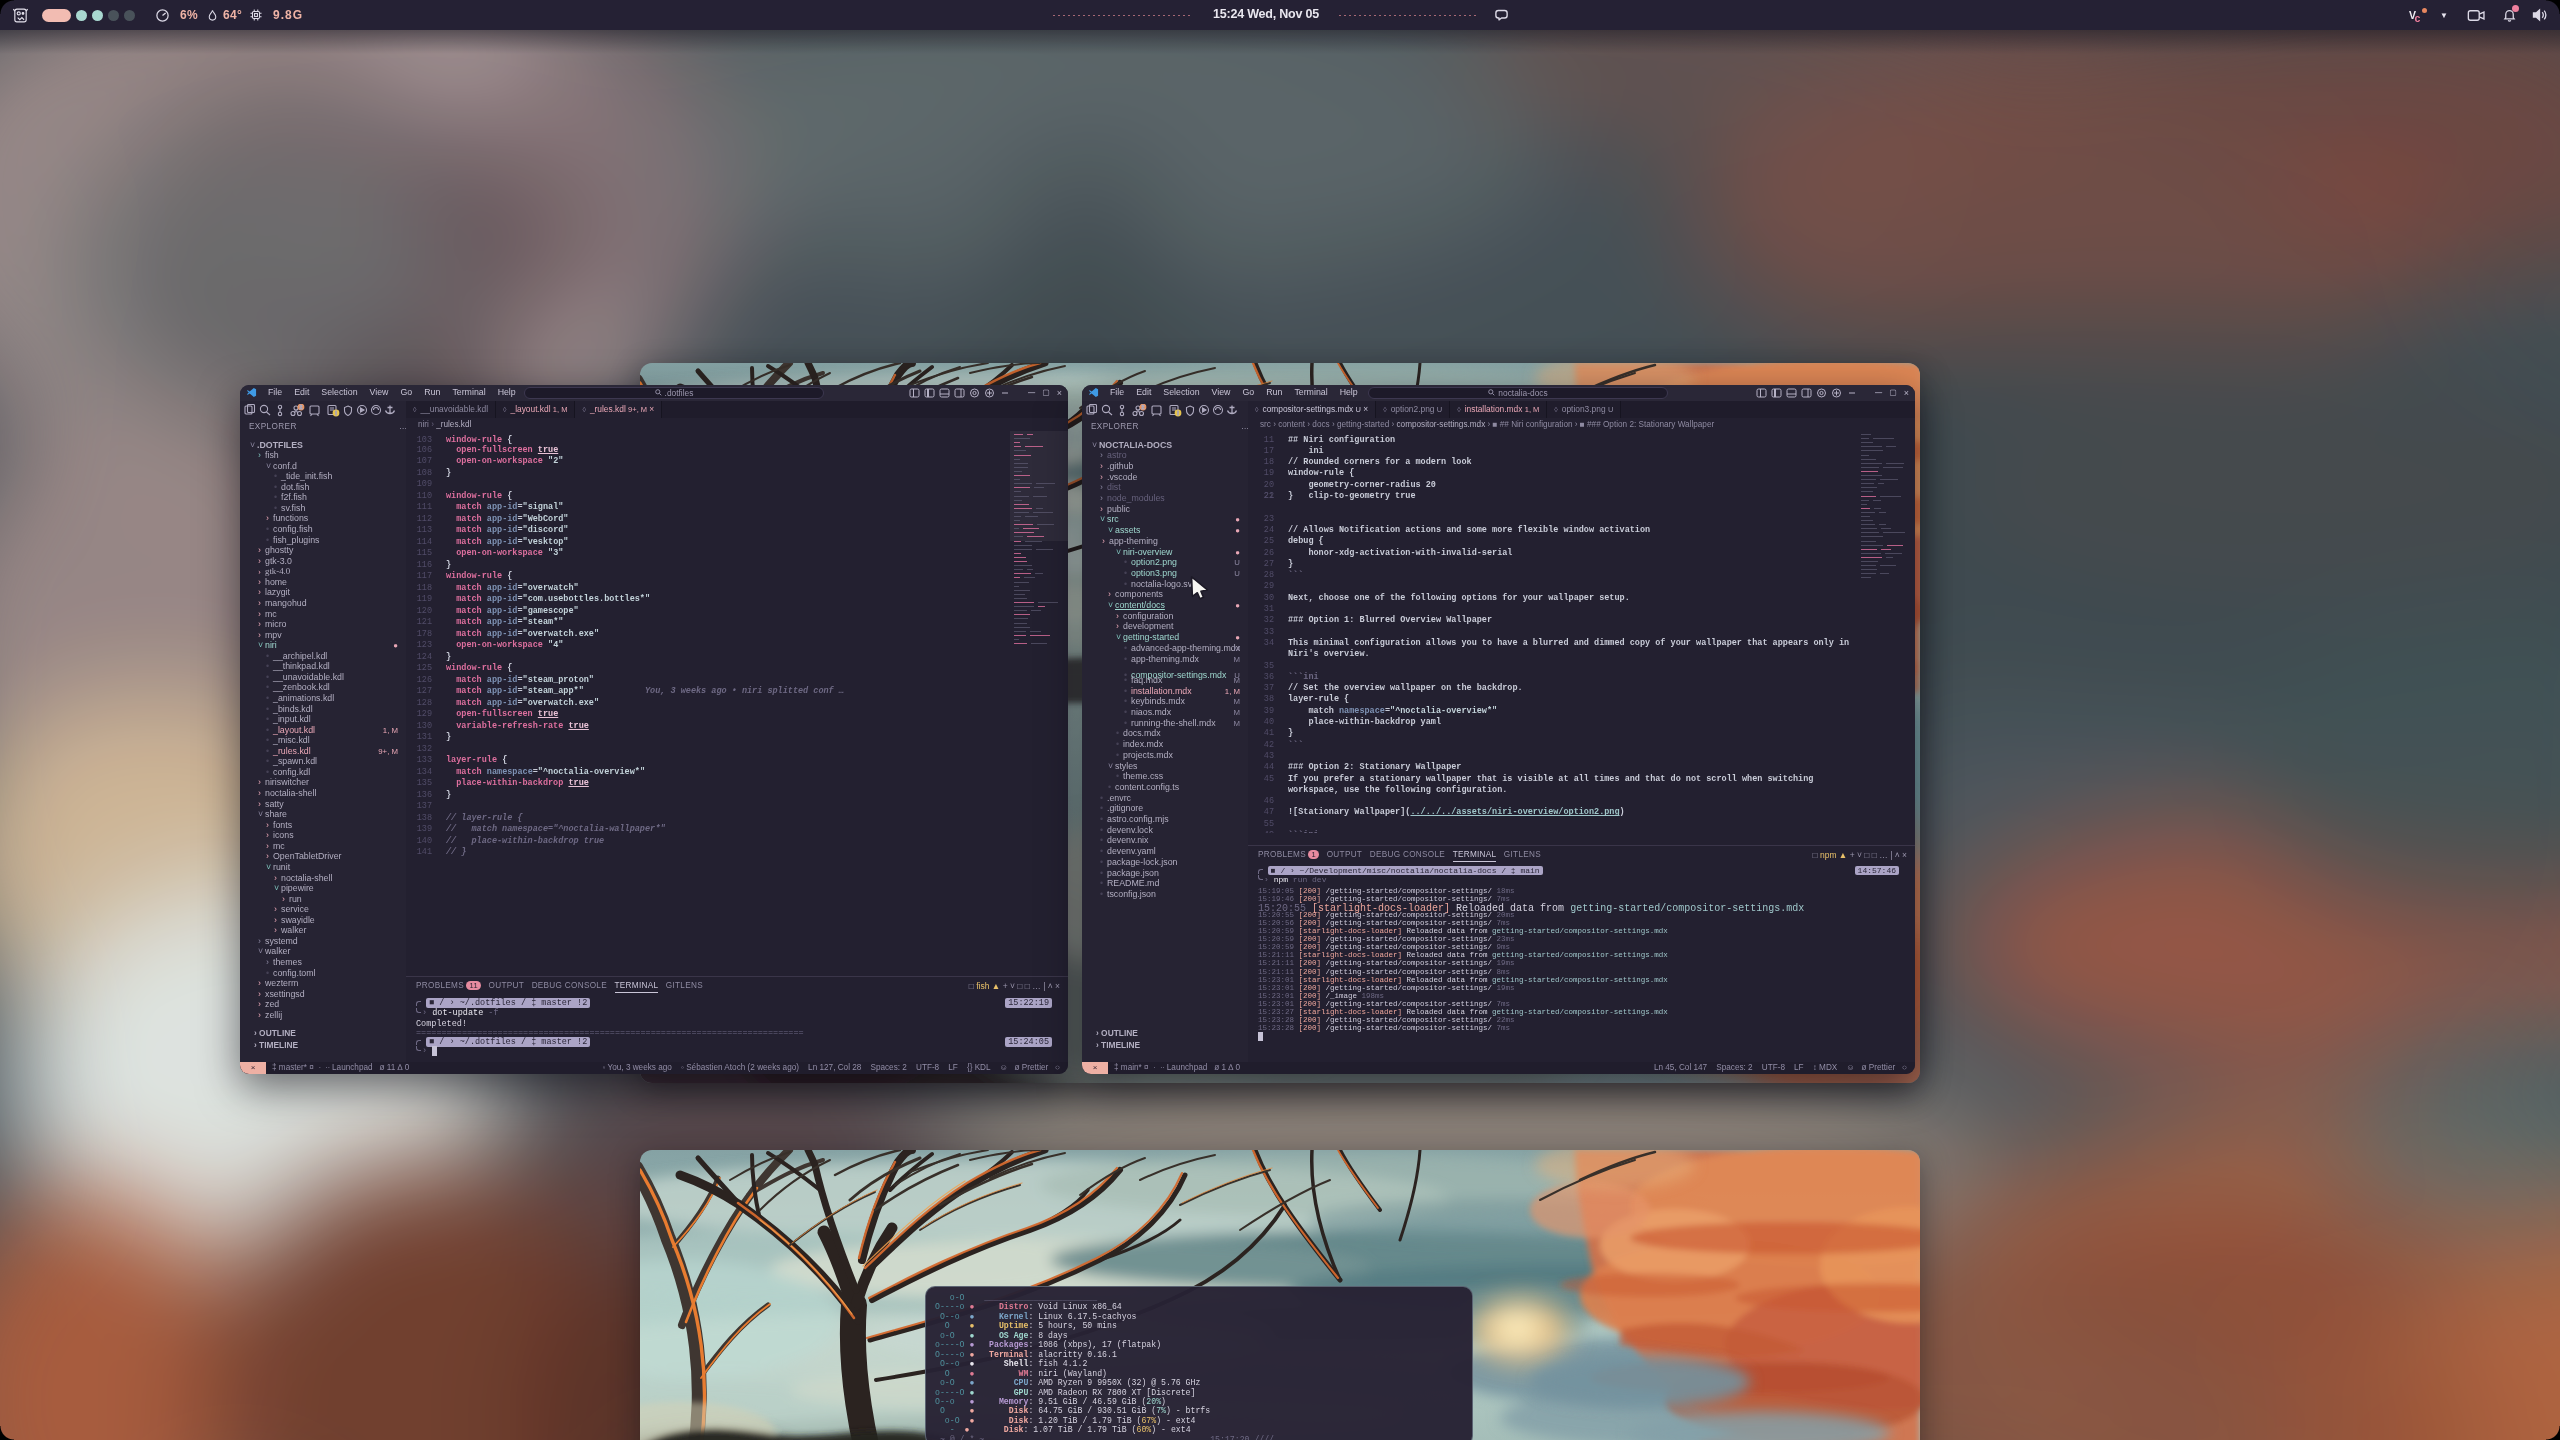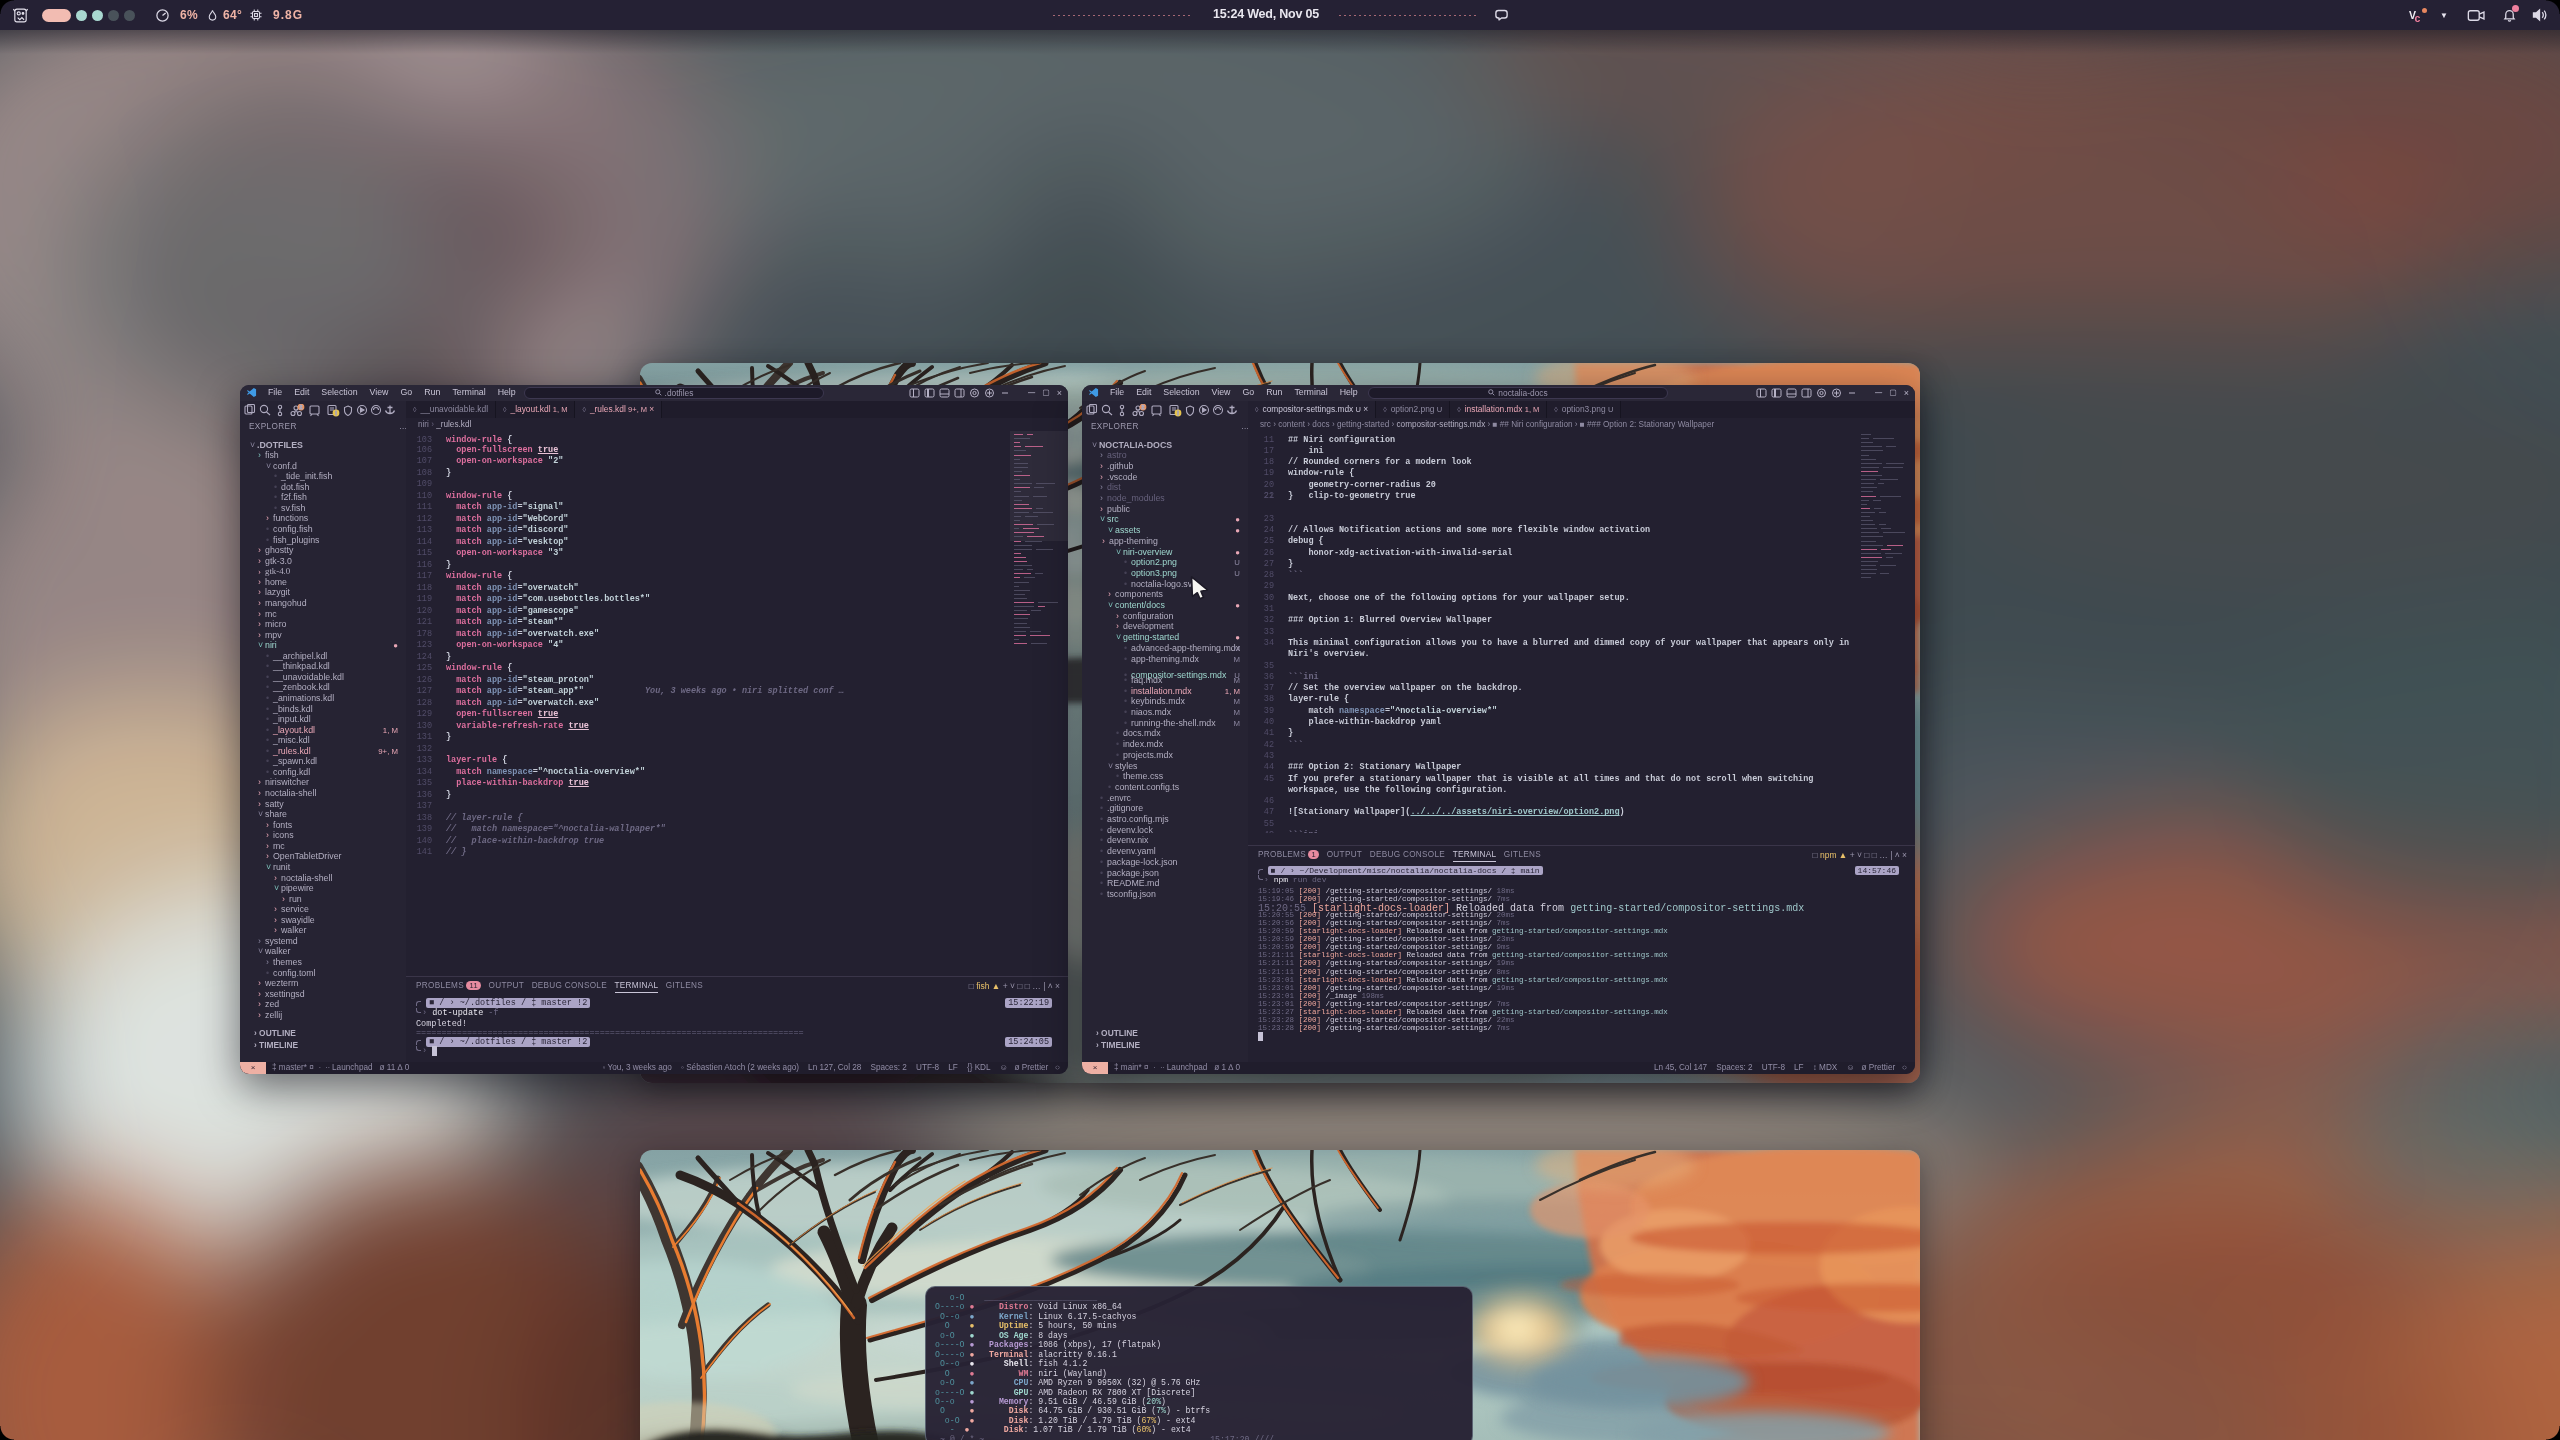--- a/index.html
+++ b/index.html
@@ -843,21 +843,21 @@
           <div class="r" style="top:58.5px;padding-left:18px;color:#66617c;"><span class="tw" style="color:#8d88a2">›</span>node_modules</div>
           <div class="r" style="top:69.2px;padding-left:18px;"><span class="tw" style="color:#e9a7b6">›</span>public</div>
           <div class="r" style="top:79.9px;padding-left:18px;color:#9fd8cf;"><span class="tw" style="color:#7fc4bd">˅</span>src<span class="gm" style="color:#e9a7b6">●</span></div>
           <div class="r" style="top:90.6px;padding-left:26px;color:#9fd8cf;"><span class="tw" style="color:#7fc4bd">˅</span>assets<span class="gm" style="color:#e9a7b6">●</span></div>
           <div class="r" style="top:101.3px;padding-left:20px;"><span class="tw" style="color:#e9a7b6">›</span>app-theming</div>
           <div class="r" style="top:112.0px;padding-left:34px;color:#9fd8cf;"><span class="tw" style="color:#7fc4bd">˅</span>niri-overview<span class="gm" style="color:#e9a7b6">●</span></div>
           <div class="r" style="top:122.7px;padding-left:42px;color:#9fd8cf;"><span class="tw" style="opacity:.45">•</span>option2.png<span class="gm" style="color:#8d88a2">U</span></div>
           <div class="r" style="top:133.4px;padding-left:42px;color:#9fd8cf;"><span class="tw" style="opacity:.45">•</span>option3.png<span class="gm" style="color:#8d88a2">U</span></div>
           <div class="r" style="top:144.1px;padding-left:42px;"><span class="tw" style="opacity:.45">•</span>noctalia-logo.svg</div>
           <div class="r" style="top:154.8px;padding-left:26px;"><span class="tw" style="color:#e9a7b6">›</span>components</div>
-          <div class="r" style="top:165.5px;padding-left:26px;color:#9fd8cf;"><span class="tw" style="color:#7fc4bd">˅</span>content/docs<span class="gm" style="color:#e9a7b6">●</span></div>
+          <div class="r" style="top:165.5px;padding-left:26px;color:#9fd8cf;text-decoration:underline;"><span class="tw" style="color:#7fc4bd">˅</span>content/docs<span class="gm" style="color:#e9a7b6">●</span></div>
           <div class="r" style="top:176.2px;padding-left:34px;"><span class="tw" style="color:#e9a7b6">›</span>configuration</div>
           <div class="r" style="top:186.9px;padding-left:34px;"><span class="tw" style="color:#e9a7b6">›</span>development</div>
           <div class="r" style="top:197.6px;padding-left:34px;color:#9fd8cf;"><span class="tw" style="color:#7fc4bd">˅</span>getting-started<span class="gm" style="color:#e9a7b6">●</span></div>
           <div class="r" style="top:208.3px;padding-left:42px;"><span class="tw" style="opacity:.45">•</span>advanced-app-theming.mdx<span class="gm" style="color:#8d88a2">M</span></div>
           <div class="r" style="top:219.0px;padding-left:42px;"><span class="tw" style="opacity:.45">•</span>app-theming.mdx<span class="gm" style="color:#8d88a2">M</span></div>
           <div class="r" style="top:225px;padding-left:42px;color:#9fd8cf;margin-top:10px;"><span class="tw" style="opacity:.45">•</span>compositor-settings.mdx<span class="gm" style="color:#8d88a2">U</span></div>
           <div class="r" style="top:240.4px;padding-left:42px;"><span class="tw" style="opacity:.45">•</span>faq.mdx<span class="gm" style="color:#8d88a2">M</span></div>
           <div class="r" style="top:251.1px;padding-left:42px;color:#e9a7b6;"><span class="tw" style="opacity:.45">•</span>installation.mdx<span class="gm" style="color:#e9a7b6">1, M</span></div>
           <div class="r" style="top:261.8px;padding-left:42px;"><span class="tw" style="opacity:.45">•</span>keybinds.mdx<span class="gm" style="color:#8d88a2">M</span></div>
           <div class="r" style="top:272.5px;padding-left:42px;"><span class="tw" style="opacity:.45">•</span>niaos.mdx<span class="gm" style="color:#8d88a2">M</span></div>

